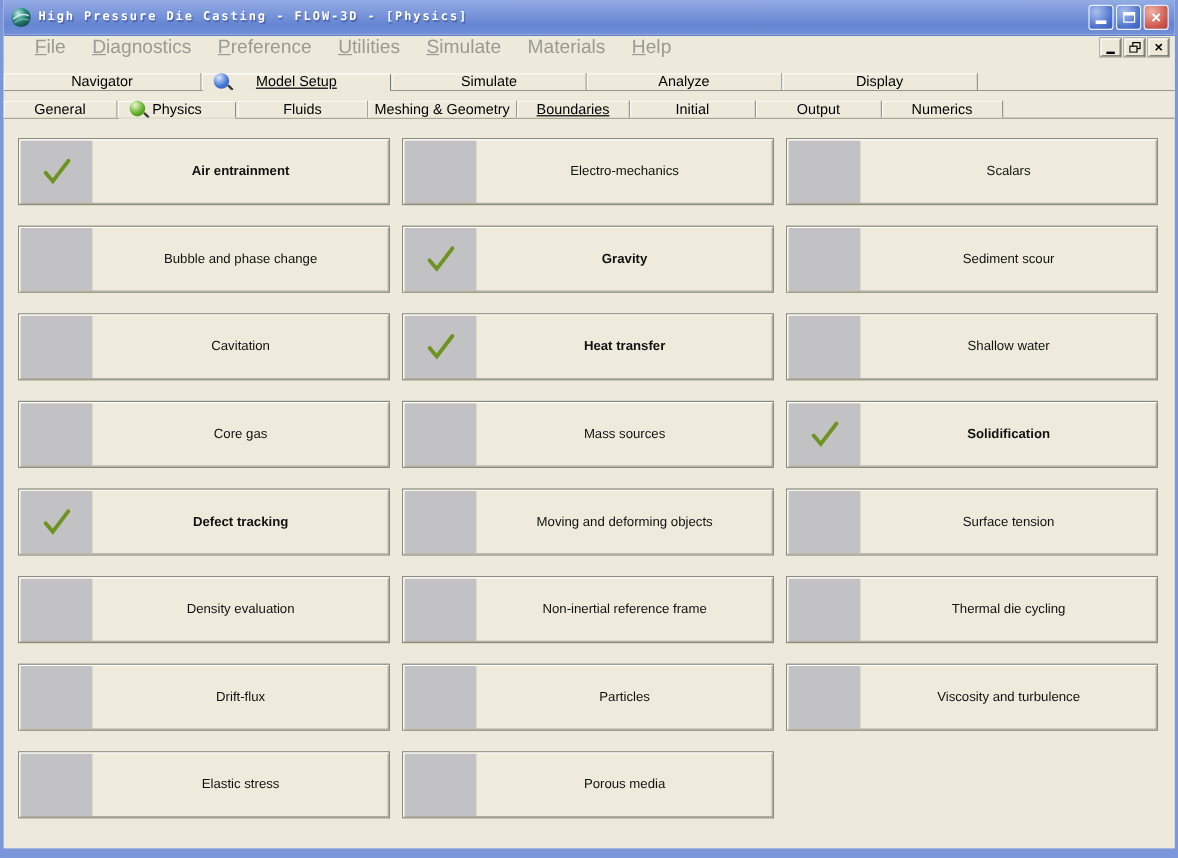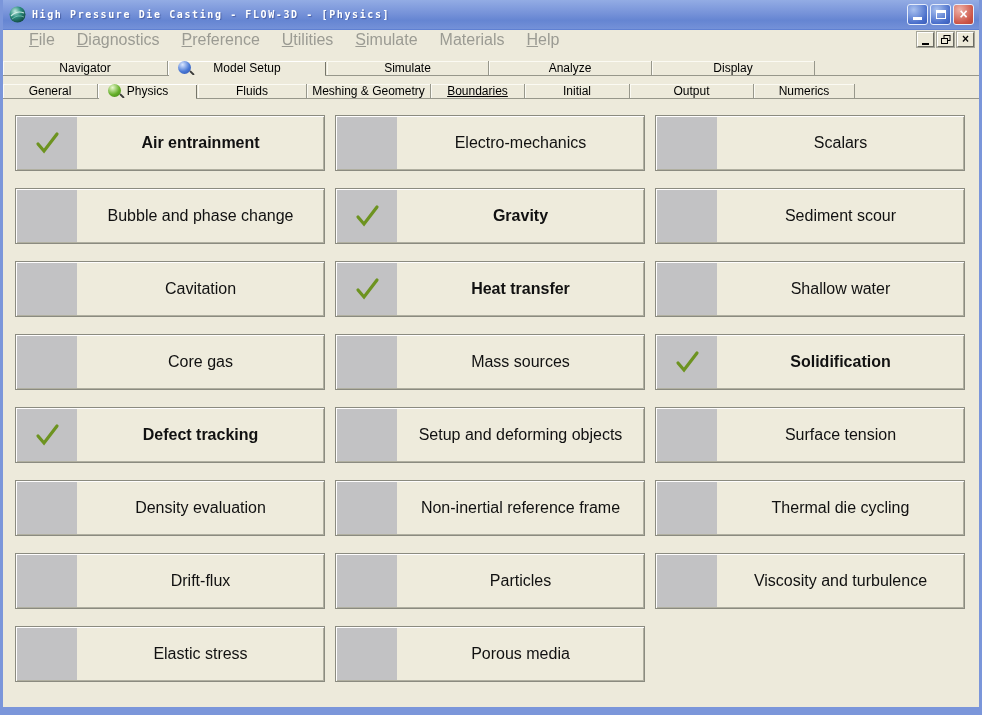--- a/index.html
+++ b/index.html
@@ -102,21 +102,21 @@
     content:"";position:absolute;inset:0;pointer-events:none;
     box-shadow:inset 1px 1px 0 rgba(255,255,255,.95),inset -1px -1px 0 rgba(125,125,112,.55);
   }
   .chk{
     position:absolute;left:1px;top:1px;bottom:1px;width:60px;background:var(--gray);
     display:flex;align-items:center;justify-content:center;
   }
   .lbl{
     position:absolute;left:61px;right:0;top:0;bottom:0;
     display:flex;align-items:center;justify-content:center;
-    font-size:16px;color:#111;text-align:center;padding:0 6px;
+    font-size:11px;color:#111;text-align:center;padding:0 6px;
   }
   .pbtn.checked .lbl{font-weight:bold;}
   .checkmark path{stroke:var(--green);}
 </style>
 </head>
 <body>
 
 <div class="window">
 
   <div class="titlebar">
@@ -171,21 +171,21 @@
       <span class="mdi-btn">
           <span class="glyph-mdi-close">×</span>
         </span>
     </span>
   </div>
 
   <div class="tabrow row1" id="main-tabrow">
       <div class="tab" style="width: 165px;">
         <span>Navigator</span>
       </div>
-      <div class="tab active" style="width: 159px;">
+      <div class="tab active" style="width: 159px; text-decoration: underline;">
         <span class="ball blue"></span>
         <span>Model Setup</span>
       </div>
       <div class="tab" style="width: 162px;">
         <span>Simulate</span>
       </div>
       <div class="tab" style="width: 163px;">
         <span>Analyze</span>
       </div>
       <div class="tab" style="width: 163px;">
@@ -206,21 +206,21 @@
       </div>
       <div class="tab" style="width: 124px;">
         <span>Meshing &amp; Geometry</span>
       </div>
       <div class="tab" style="width: 94px; text-decoration: underline;">
         <span>Boundaries</span>
       </div>
       <div class="tab" style="width: 105px;">
         <span>Initial</span>
       </div>
-      <div class="tab" style="width: 124px;">
+      <div class="tab" style="width: 105px;">
         <span>Output</span>
       </div>
       <div class="tab" style="width: 101px;">
         <span>Numerics</span>
       </div>
       <div class="tab-filler"></div>
     </div>
 
   <div class="content">
     <div class="grid" id="model-grid">
@@ -283,21 +283,21 @@
             </svg>
           </div>
           <div class="lbl">Heat transfer</div>
         </div>
         <div class="pbtn">
           <div class="chk"></div>
           <div class="lbl">Mass sources</div>
         </div>
         <div class="pbtn">
           <div class="chk"></div>
-          <div class="lbl">Setup and deforming objects</div>
+          <div class="lbl">Moving and deforming objects</div>
         </div>
         <div class="pbtn">
           <div class="chk"></div>
           <div class="lbl">Non-inertial reference frame</div>
         </div>
         <div class="pbtn">
           <div class="chk"></div>
           <div class="lbl">Particles</div>
         </div>
         <div class="pbtn">

